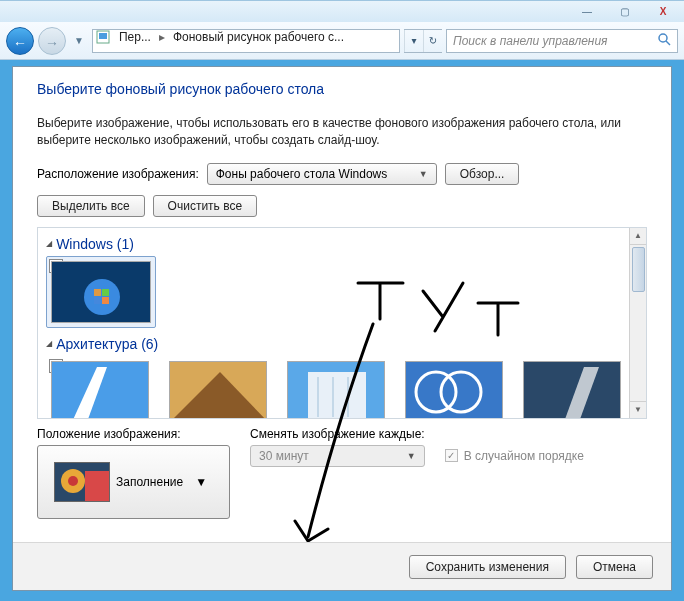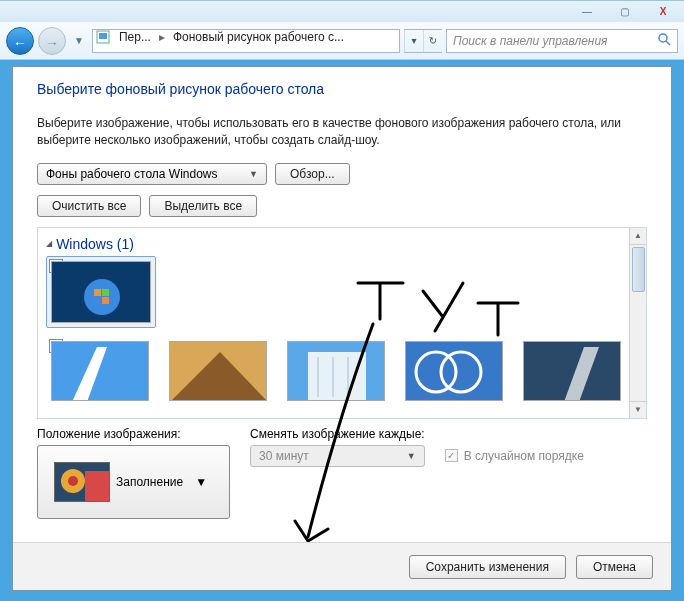--- a/index.html
+++ b/index.html
@@ -89,49 +89,51 @@
     </span>
   </div>
 </div>
 
 <div class="content">
   <div class="inner">
     <h1>Выберите фоновый рисунок рабочего стола</h1>
     <p class="desc">Выберите изображение, чтобы использовать его в качестве фонового изображения рабочего стола, или выберите несколько изображений, чтобы создать слайд-шоу.</p>
 
     <div class="row">
+      <span>Расположение изображения:</span>
       <div class="combo">
         <span>Фоны рабочего стола Windows</span>
         <span class="arrow">▼</span>
       </div>
       <button class="btn">Обзор...</button>
     </div>
 
     <div class="row">
+      <button class="btn">Выделить все</button>
       <button class="btn">Очистить все</button>
-      <button class="btn">Выделить все</button>
     </div>
 
     <div class="listbox">
       <div class="cat">Windows (1)</div>
       <div class="thumbrow">
         <div class="thumbwrap sel">
           <div class="check">✓</div>
           <div class="thumb">
             <svg width="100" height="62">
                 <rect width="100" height="62" fill="#0a3a6a"></rect>
                 <circle cx="50" cy="35" r="18" fill="#3a8ae0"></circle>
                 <rect x="42" y="27" width="7" height="7" fill="#d94"></rect>
                 <rect x="50" y="27" width="7" height="7" fill="#6c4"></rect>
                 <rect x="42" y="35" width="7" height="7" fill="#48d"></rect>
                 <rect x="50" y="35" width="7" height="7" fill="#e84"></rect>
               </svg>
           </div>
         </div>
       </div>
+      <div class="cat">Архитектура (6)</div>
       <div class="thumbrow">
         <div class="thumbwrap">
           <div class="check"></div>
           <div class="thumb small"><svg width="98" height="60">
                 <rect width="98" height="60" fill="#4a9de8"></rect>
                 <polygon points="20,60 45,5 55,5 35,60" fill="#fff"></polygon>
               </svg></div>
         </div>
         <div class="thumbwrap">
           <div class="thumb small"><svg width="98" height="60">

